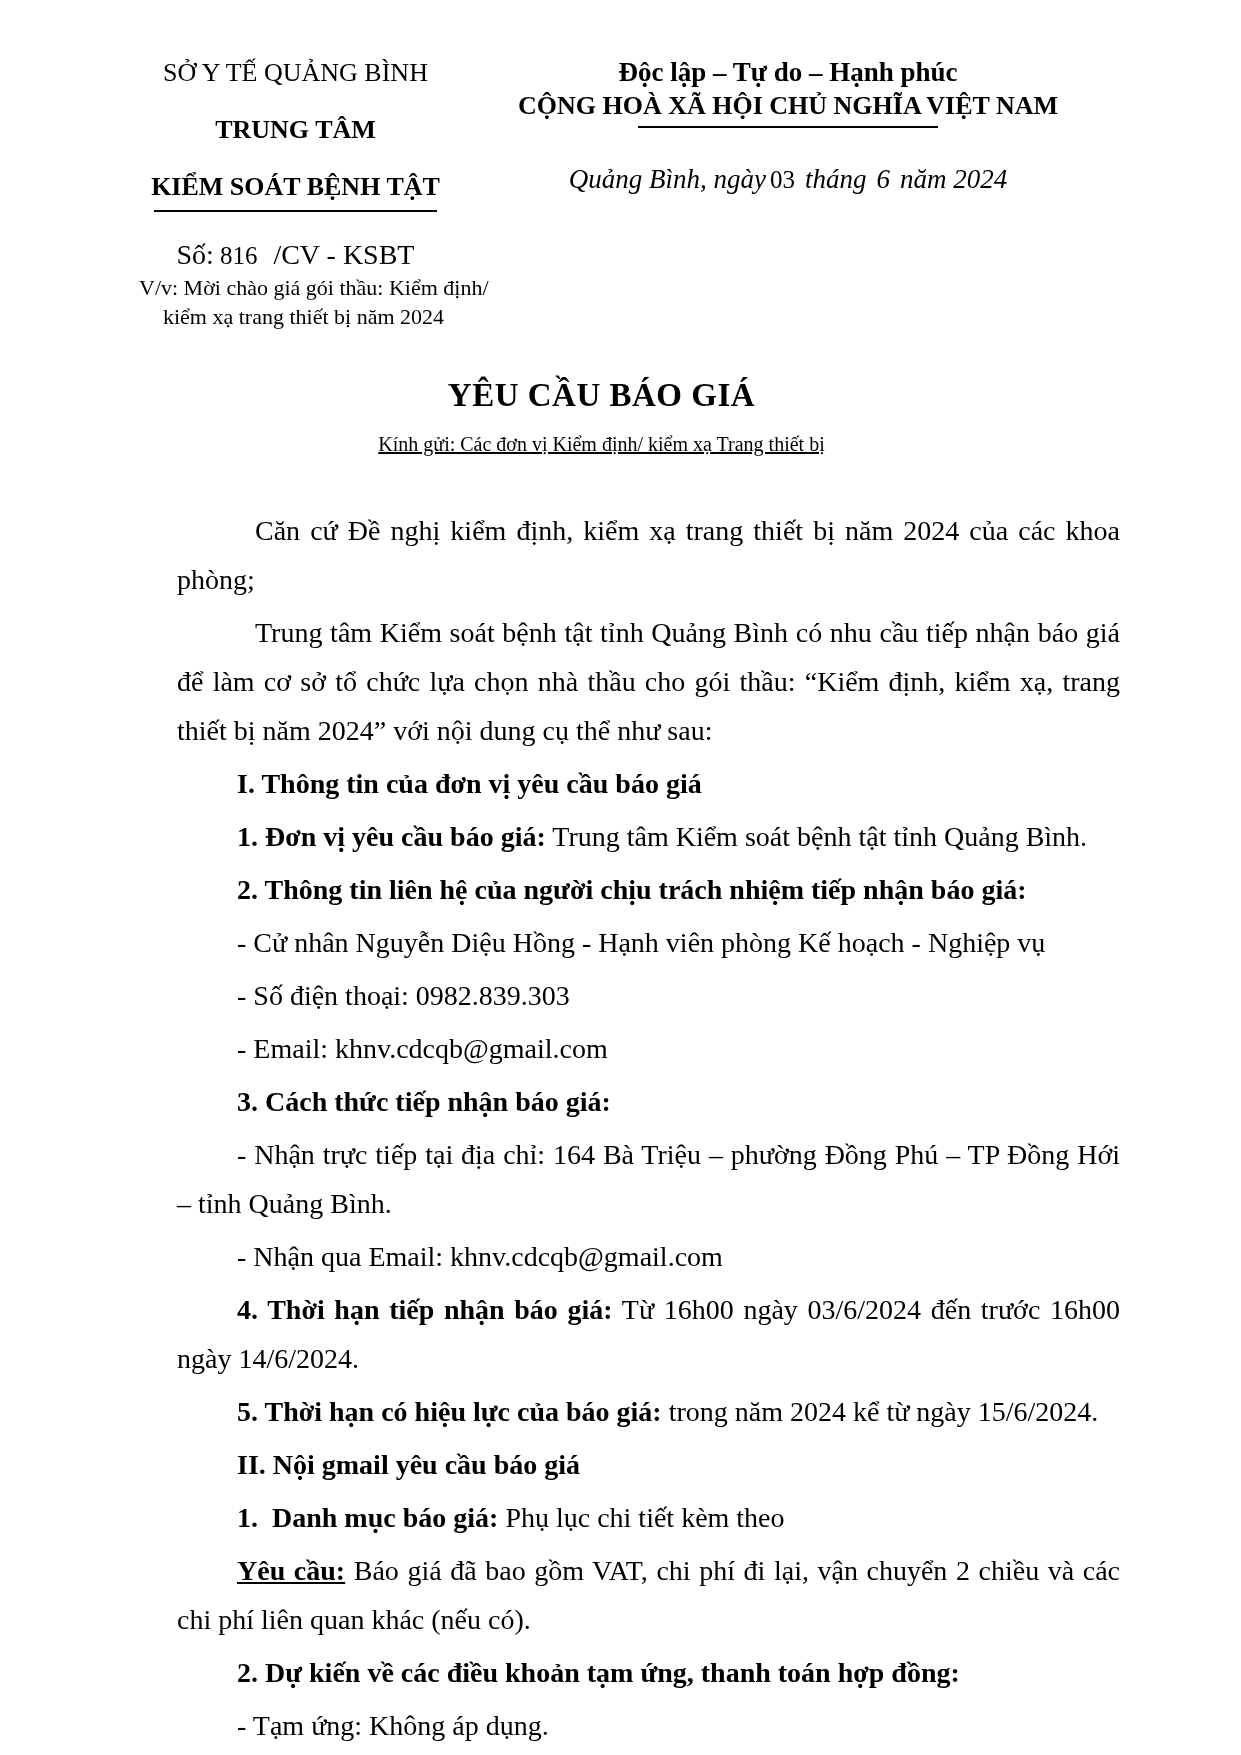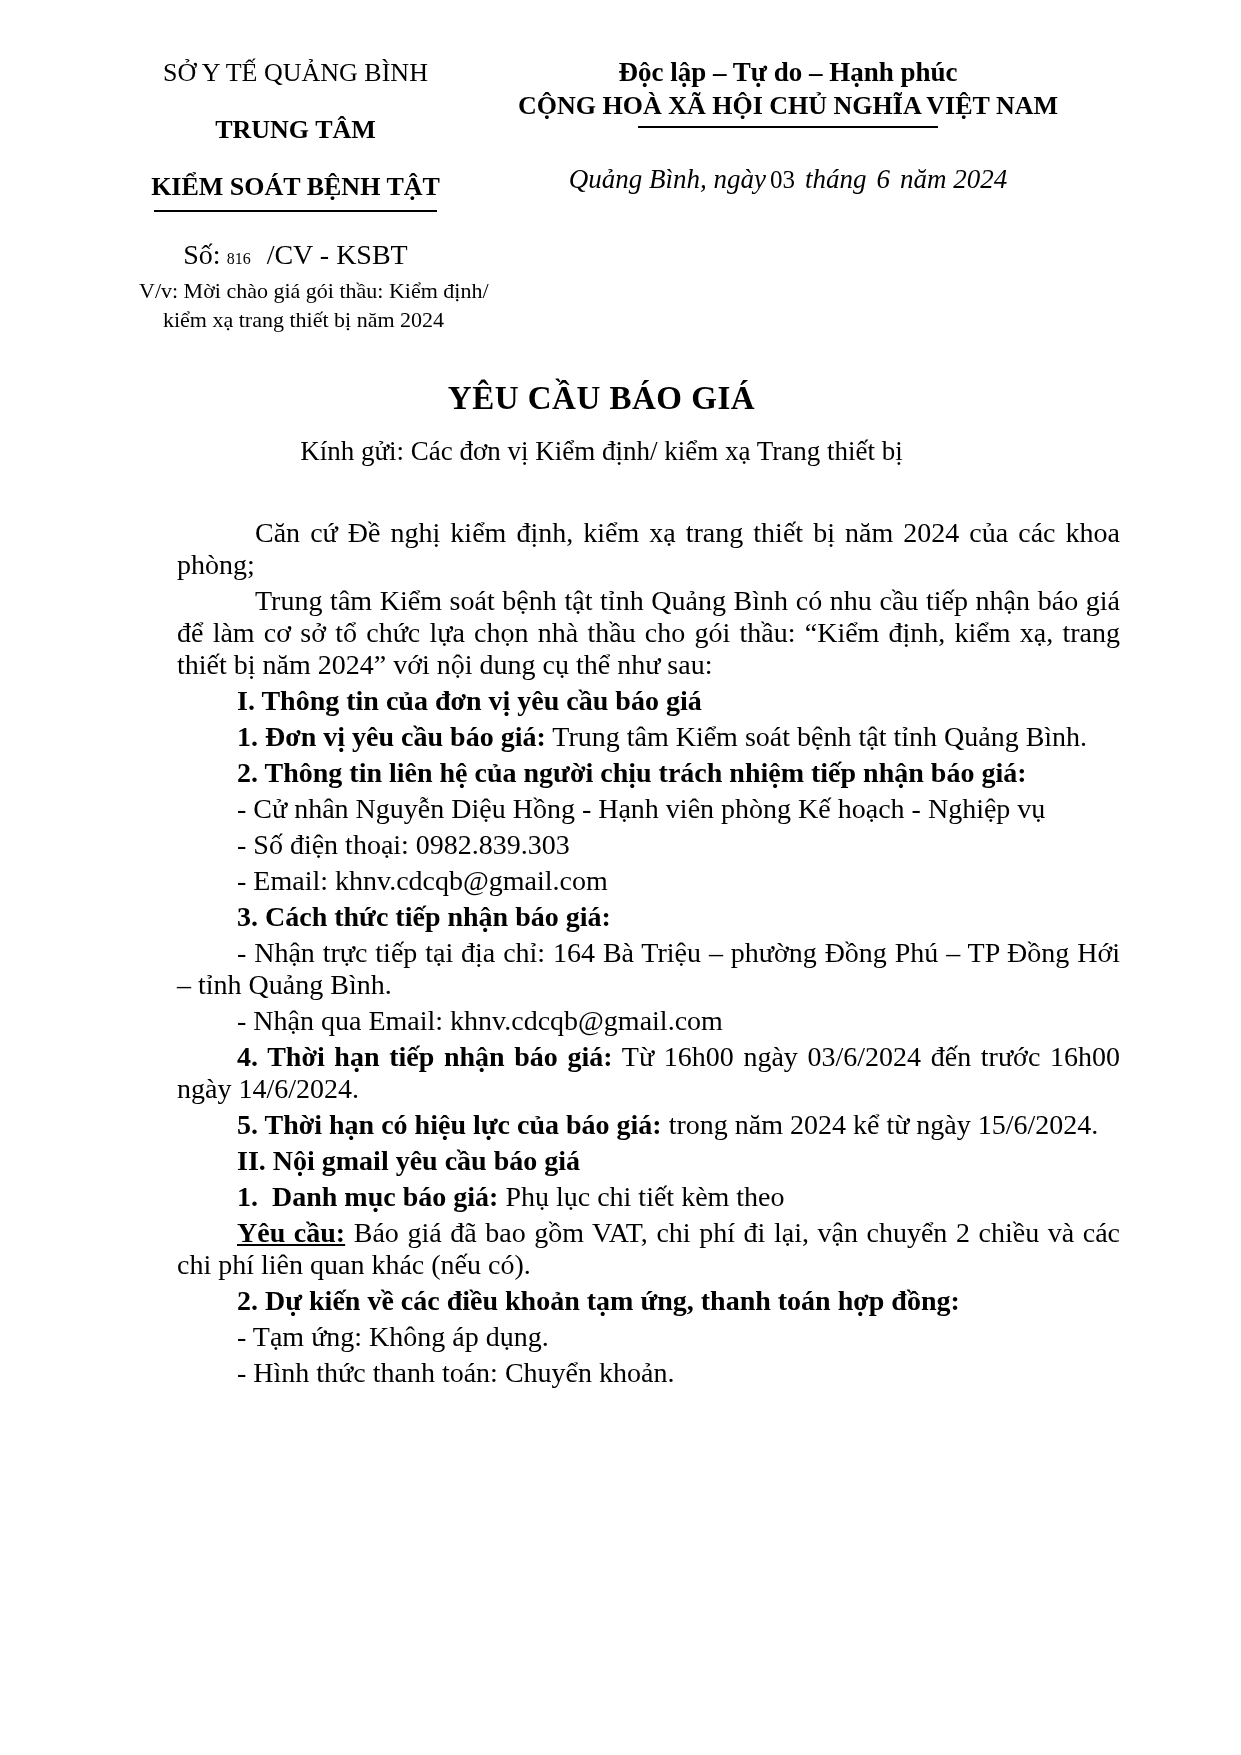--- a/index.html
+++ b/index.html
@@ -36,21 +36,21 @@
   .org-bold   { font-weight: bold; margin-top: 24px; }
   .rule       { height: 2px; background: #000; margin: 7px auto 0; }
   .rule-left  { width: 283px; }
   .rule-right { width: 300px; margin-top: 4px; }
   .so-line {
     margin-top: 26px;
     font-size: 28px;
     line-height: 34px;
     white-space: nowrap;
   }
-  .so-num { font-size: 16px; margin: 0 16px 0 6px; }
+  .so-num { font-size: 25px; margin: 0 16px 0 6px; }
   .vv-line {
     font-size: 22px;
     line-height: 29px;
     white-space: nowrap;
     margin-left: 16px;
   }
   .nat-line  { font-size: 26px; font-weight: bold; line-height: 33px; white-space: nowrap; }
   .motto     { font-size: 27px; }
   .date-line {
     margin-top: 36px;
@@ -61,27 +61,27 @@
   .date-num  { font-style: normal; font-size: 25px; margin: 0 10px 0 4px; }
   .date-gap  { margin-right: 10px; }
   
   .title-block { width: 943px; margin: 0 0 0 130px; text-align: center; }
   .doc-title {
     margin: 46px 0 19px;
     font-size: 33px;
     font-weight: bold;
     letter-spacing: 0.5px;
   }
-  .doc-subtitle { font-size: 27px; margin-bottom: 50px; }
+  .doc-subtitle { font-size: 20px; margin-bottom: 50px; text-decoration: underline; }
   
   .doc-body { width: 943px; margin-left: 177px; }
   .doc-body p {
     margin: 4px 0;
     font-size: 28px;
-    line-height: 32px;
+    line-height: 49px;
     text-align: justify;
     text-indent: 60px;
   }
   .doc-body p.p-open { text-indent: 78px; }
   .doc-body p.h { font-weight: bold; }
   .lbl { font-weight: bold; }
   .lbl-u { font-weight: bold; text-decoration: underline; }
 </style>
 </head>
 <body>

